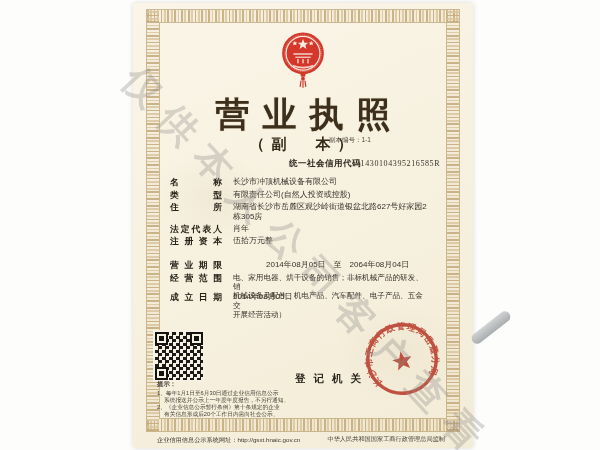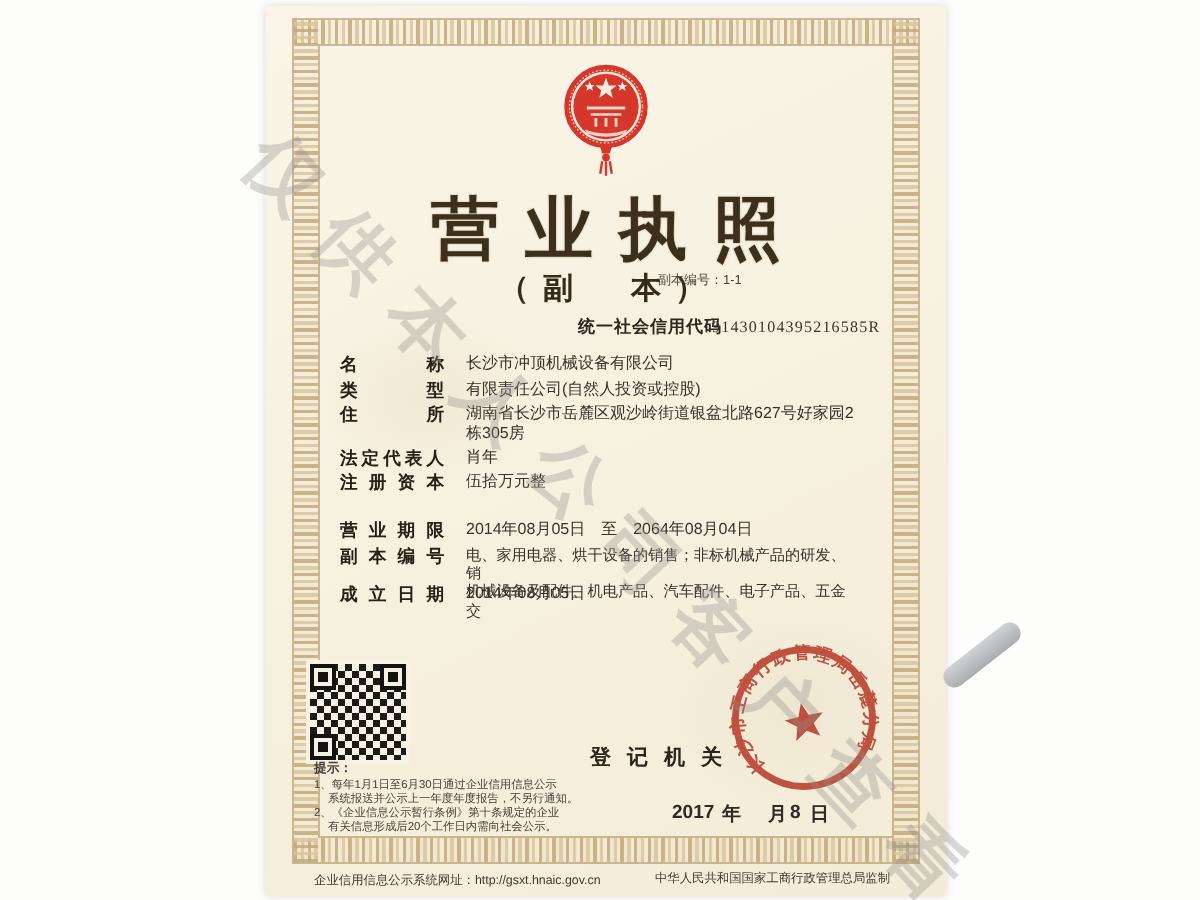--- a/index.html
+++ b/index.html
@@ -42,21 +42,21 @@
   .credit-code{position:absolute;left:223px;top:.5px;font-size:8px;color:#3a352c;
      font-family:"Liberation Serif","DejaVu Serif",serif;letter-spacing:.6px;}
 
   
   .fields{position:absolute;left:37px;top:0;width:270px;}
   .frow{position:absolute;left:0;display:flex;}
   .flabel{display:inline-block;width:52px;font-size:8.8px;font-weight:bold;color:#262117;
       text-align:justify;text-align-last:justify;flex:none;line-height:10px;}
   .fvalue{margin-left:11px;font-size:8px;color:#37322a;line-height:9.5px;width:197px;}
   .r0{top:174px;} .r1{top:187px;} .r2{top:199px;} .r3{top:221px;}
-  .r4{top:233px;} .r5{top:245px;margin-top:44px;} .r6{top:257px;} .r7{top:270px;}
+  .r4{top:233px;} .r5{top:245px;margin-top:44px;} .r6{top:257px;gap:33px;} .r7{top:270px;}
   .scopeline{font-size:7.6px;line-height:9.2px;color:#37322a;}
 
   
   .qr{position:absolute;left:22px;top:329px;width:48px;height:48px;
       background:repeating-conic-gradient(#1c1b19 0% 25%,#f6f1e2 0% 50%) 0 0/7px 7px;outline:2px solid #f6f1e2;}
   .finder{position:absolute;width:9px;height:9px;border:2.6px solid #14130f;background:#f6f1e2;}
   .finder.tl{left:0;top:0;} .finder.tr{right:0;top:0;} .finder.bl{left:0;bottom:0;}
   .finder::after{content:"";position:absolute;left:2px;top:2px;width:5px;height:5px;background:#14130f;}
 
   .reg-auth{position:absolute;left:162px;top:369px;font-size:10.5px;font-weight:bold;
@@ -157,51 +157,45 @@
       </div>
       <div class="frow r5">
         <span class="flabel">成立日期</span>
         <span class="fvalue">2014年08月05日</span>
       </div>
       <div class="frow r6">
         <span class="flabel">营业期限</span>
         <span class="fvalue">2014年08月05日　至　2064年08月04日</span>
       </div>
       <div class="frow r7">
-        <span class="flabel">副本编号</span>
+        <span class="flabel">经营范围</span>
         <span class="fvalue">
           <span class="scopeline" style="display:block">电、家用电器、烘干设备的销售；非标机械产品的研发、销</span>
           <span class="scopeline" style="display:block">机械设备及配件、机电产品、汽车配件、电子产品、五金交</span>
+          <span class="scopeline" style="display:block">开展经营活动）</span>
         </span>
       </div>
     </div>
 
     <div class="qr">
       <span class="finder tl"></span>
       <span class="finder tr"></span>
       <span class="finder bl"></span>
     </div>
 
     <div class="reg-auth">登记机关</div>
 
     <div class="notes">
       <div class="notes-head">提示：</div>
       <div class="note-line">1、每年1月1日至6月30日通过企业信用信息公示</div>
       <div class="note-line cont">系统报送并公示上一年度年度报告，不另行通知。</div>
       <div class="note-line">2、《企业信息公示暂行条例》第十条规定的企业</div>
       <div class="note-line cont">有关信息形成后20个工作日内需向社会公示。</div>
     </div>
 
-    <div class="date-line">
-      <span class="d-year">2017</span>
-      <span class="d-yc">年</span>
-      <span class="d-mc">月</span>
-      <span class="d-day">8</span>
-      <span class="d-dc">日</span>
-    </div>
 
     <svg class="seal" viewBox="0 0 100 100">
       <circle cx="50" cy="50" r="45" fill="none" stroke="#c23a2c" stroke-width="4.5"></circle>
       <defs>
         <path id="sealArc" d="M 19 76 A 40 40 0 1 1 81 76" fill="none"></path>
       </defs>
       <text font-size="11.5" fill="#c23a2c" font-weight="bold" letter-spacing="1.5">
         <textPath href="#sealArc">长沙市工商行政管理局岳麓分局</textPath>
       </text>
       <polygon fill="#c23a2c" points="50,40 53.4,48.6 62.8,48.9 55.5,54.7 58.1,63.7 50,58.5 41.9,63.7 44.5,54.7 37.2,48.9 46.6,48.6"></polygon>

